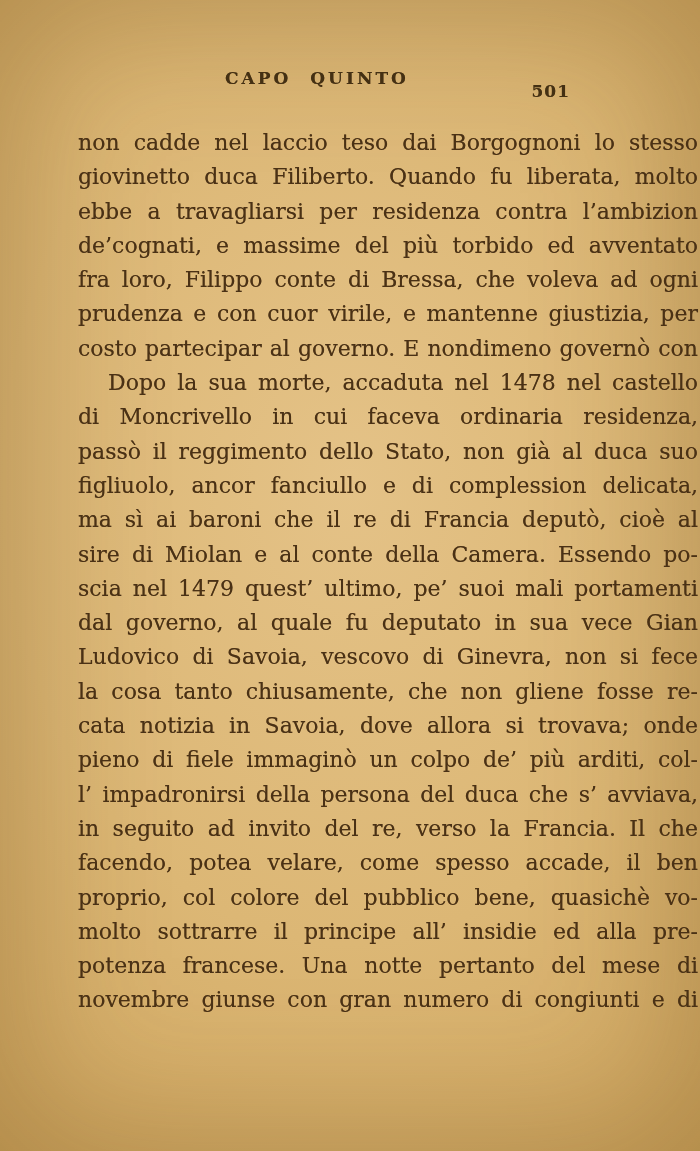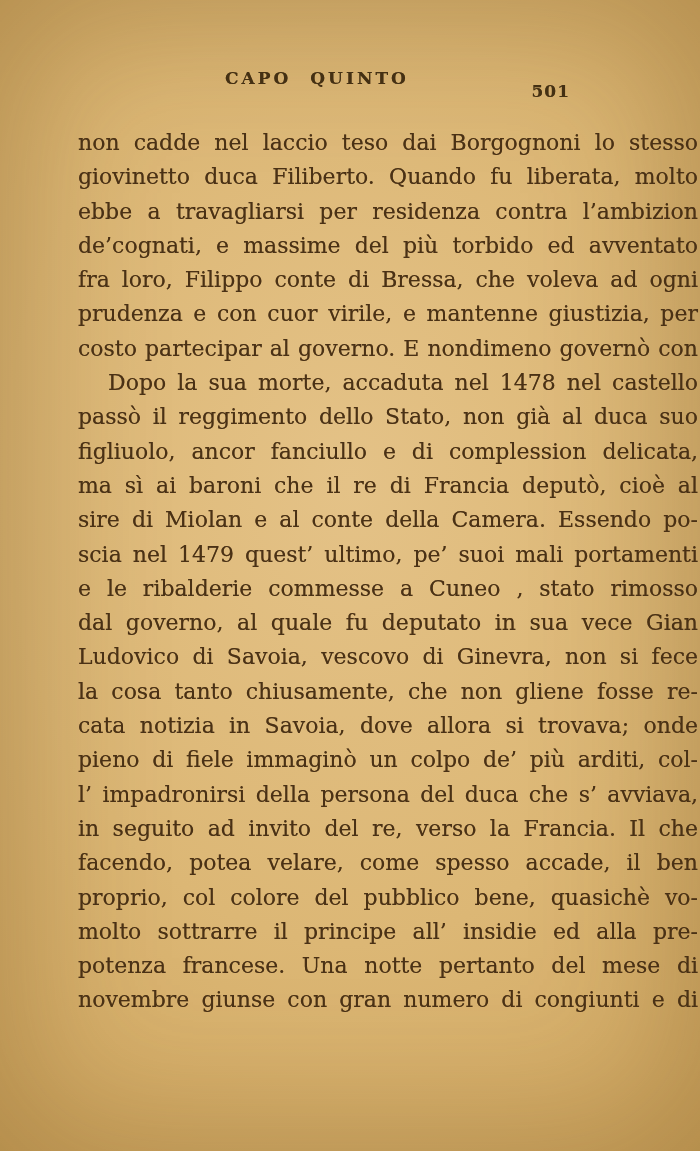--- a/index.html
+++ b/index.html
@@ -90,26 +90,26 @@
         <div class="line">non cadde nel laccio teso dai Borgognoni lo stesso</div>
         <div class="line">giovinetto duca Filiberto. Quando fu liberata, molto</div>
         <div class="line">ebbe a travagliarsi per residenza contra l’ambizion</div>
         <div class="line">de’cognati, e massime del più torbido ed avventato</div>
         <div class="line">fra loro, Filippo conte di Bressa, che voleva ad ogni</div>
         <div class="line">prudenza e con cuor virile, e mantenne giustizia, per</div>
         <div class="line">costo partecipar al governo. E nondimeno governò con</div>
       </div>
       <div class="paragraph">
         <div class="line indent">Dopo la sua morte, accaduta nel 1478 nel castello</div>
+        <div class="line">di Moncrivello in cui faceva ordinaria residenza,</div>
         <div class="line">passò il reggimento dello Stato, non già al duca suo</div>
         <div class="line">figliuolo, ancor fanciullo e di complession delicata,</div>
         <div class="line">ma sì ai baroni che il re di Francia deputò, cioè al</div>
         <div class="line">sire di Miolan e al conte della Camera. Essendo po-</div>
         <div class="line">scia nel 1479 quest’ ultimo, pe’ suoi mali portamenti</div>
-        <div class="line">e le ribalderie commesse a Cuneo , stato rimosso</div>
         <div class="line">dal governo, al quale fu deputato in sua vece Gian</div>
         <div class="line">Ludovico di Savoia, vescovo di Ginevra, non si fece</div>
         <div class="line">la cosa tanto chiusamente, che non gliene fosse re-</div>
         <div class="line">cata notizia in Savoia, dove allora si trovava; onde</div>
         <div class="line">pieno di fiele immaginò un colpo de’ più arditi, col-</div>
         <div class="line">l’ impadronirsi della persona del duca che s’ avviava,</div>
         <div class="line">in seguito ad invito del re, verso la Francia. Il che</div>
         <div class="line">facendo, potea velare, come spesso accade, il ben</div>
         <div class="line">proprio, col colore del pubblico bene, quasichè vo-</div>
         <div class="line">molto sottrarre il principe all’ insidie ed alla pre-</div>

